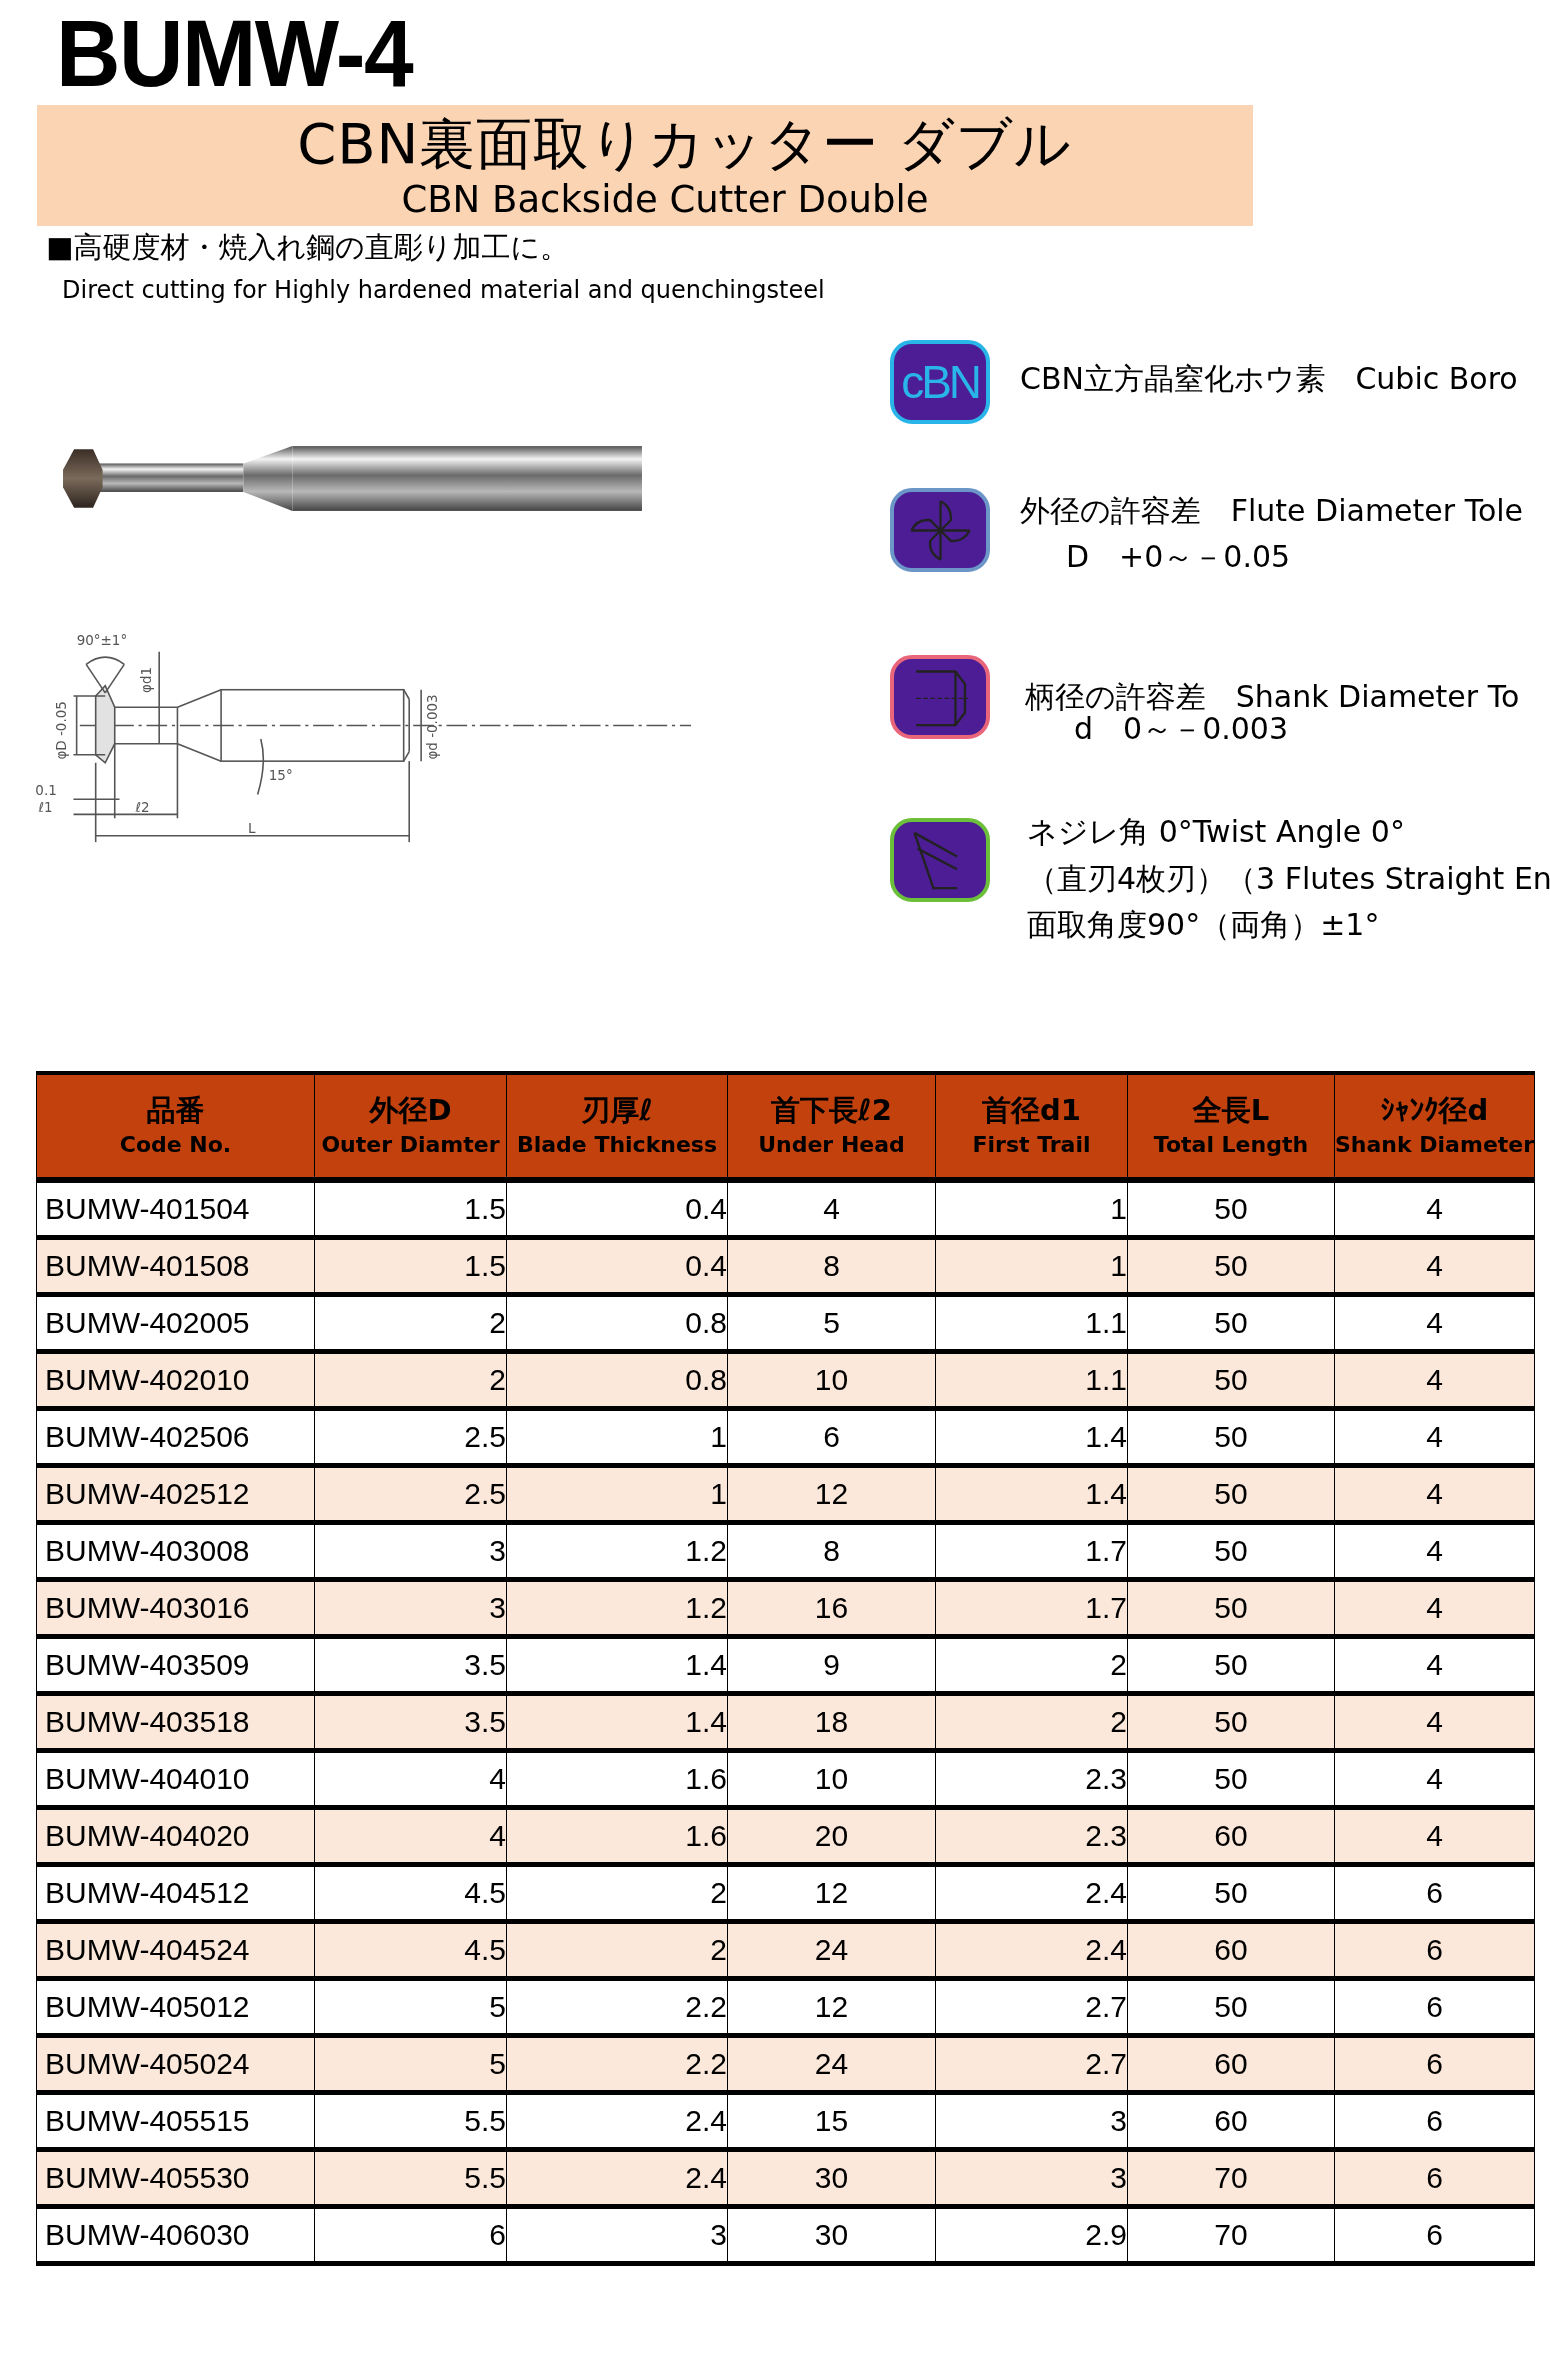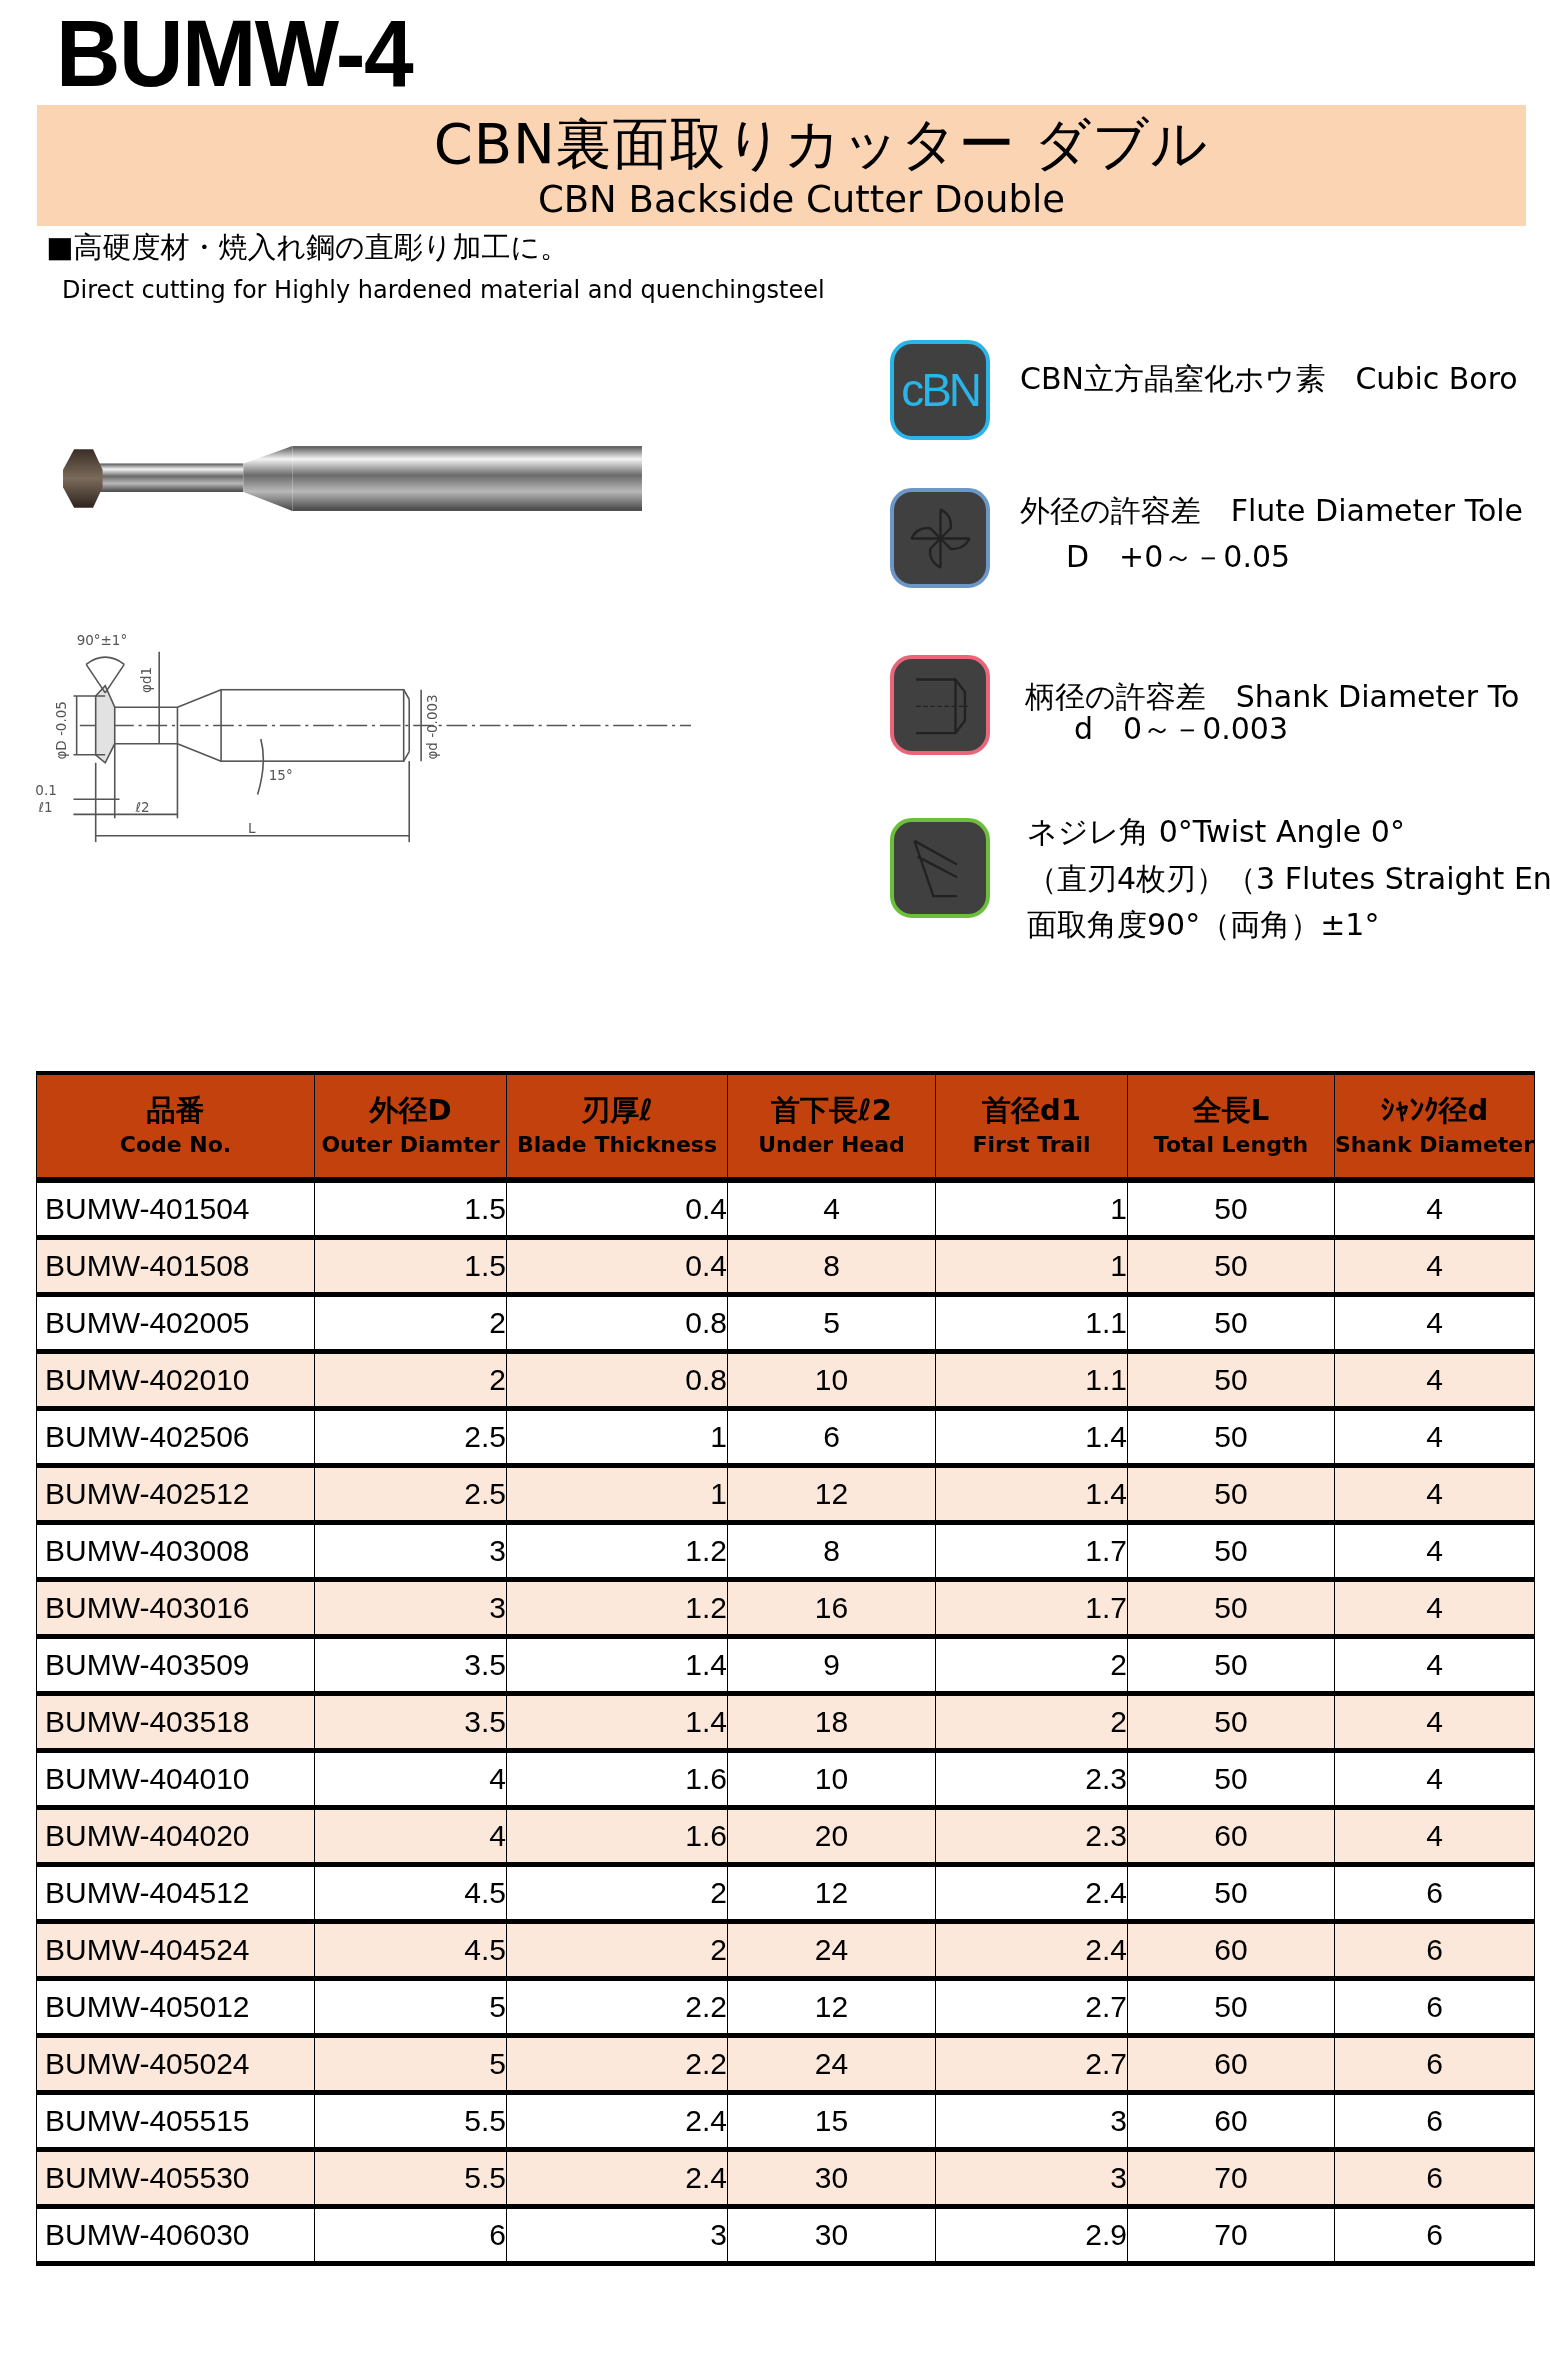--- a/index.html
+++ b/index.html
@@ -1,31 +1,31 @@
 <!DOCTYPE html>
 <html style="font-size:12.7px"><head>
 <meta charset="utf-8">
 <style>
   html, body { margin:0; padding:0; background:#ffffff; }
   body { width:1551px; height:2377px; position:relative; overflow:hidden; font-family:"DejaVu Sans", sans-serif; color:#000; }
 
   .product-code { position:absolute; left:56px; top:6.4px; font-family:"Liberation Sans", sans-serif; font-weight:bold; font-size:94px; letter-spacing:-1.6px; line-height:95px; transform:scaleX(0.95); transform-origin:left top; }
 
-  .title-band { position:absolute; left:37px; top:105px; width:1489px; height:121px; background:#fbd4b4; }
+  .title-band { position:absolute; left:37px; top:105px; width:1216px; height:121px; background:#fbd4b4; }
   .title-jp { position:absolute; left:0; right:0; top:4.8px; text-align:center; font-size:56px; line-height:67px; padding-left:79px; letter-spacing:0.8px; }
   .title-en { position:absolute; left:0; right:0; top:73px; text-align:center; font-family:"DejaVu Sans", sans-serif; font-size:37px; line-height:44px; padding-left:40px; }
 
   .feature-jp { position:absolute; left:46px; top:230px; font-size:29px; line-height:35px; }
   .feature-en { position:absolute; left:62px; top:275px; font-size:24px; line-height:30px; }
 
   .photo { position:absolute; left:62px; top:435px; width:581px; height:87px; }
   .drawing { position:absolute; left:32px; top:604px; width:683px; height:254px; }
 
   .spec { position:absolute; left:890px; }
-  .spec-icon { position:absolute; left:0; top:0; width:100px; height:100px; border-radius:22px; box-sizing:border-box; background:#404040; display:flex; align-items:center; justify-content:center; }
+  .spec-icon { position:absolute; left:0; top:0; width:100px; height:84px; border-radius:22px; box-sizing:border-box; background:#4c1d95; display:flex; align-items:center; justify-content:center; }
   .spec-text { position:absolute; left:130px; white-space:nowrap; font-size:30px; line-height:46px; }
   .spec-sub { position:absolute; white-space:nowrap; font-size:30px; line-height:46px; }
 
   .icon-cbn { border:4.8px solid #29b5e8; color:#29b5e8; font-family:"Liberation Sans", sans-serif; font-size:46px; letter-spacing:-3.2px; transform:none; }
   .icon-flute { border:4.8px solid #6c96c8; }
   .icon-shank { border:4.8px solid #e9657a; }
   .icon-twist { border:4.8px solid #6cbf3a; }
 
   .spec-table { position:absolute; left:36px; top:1071px; width:1498px; border-collapse:collapse; table-layout:fixed; }
   .spec-table th, .spec-table td { border:1.6px solid #000; text-align:center; padding:0; font-family:"Liberation Sans", sans-serif; }

